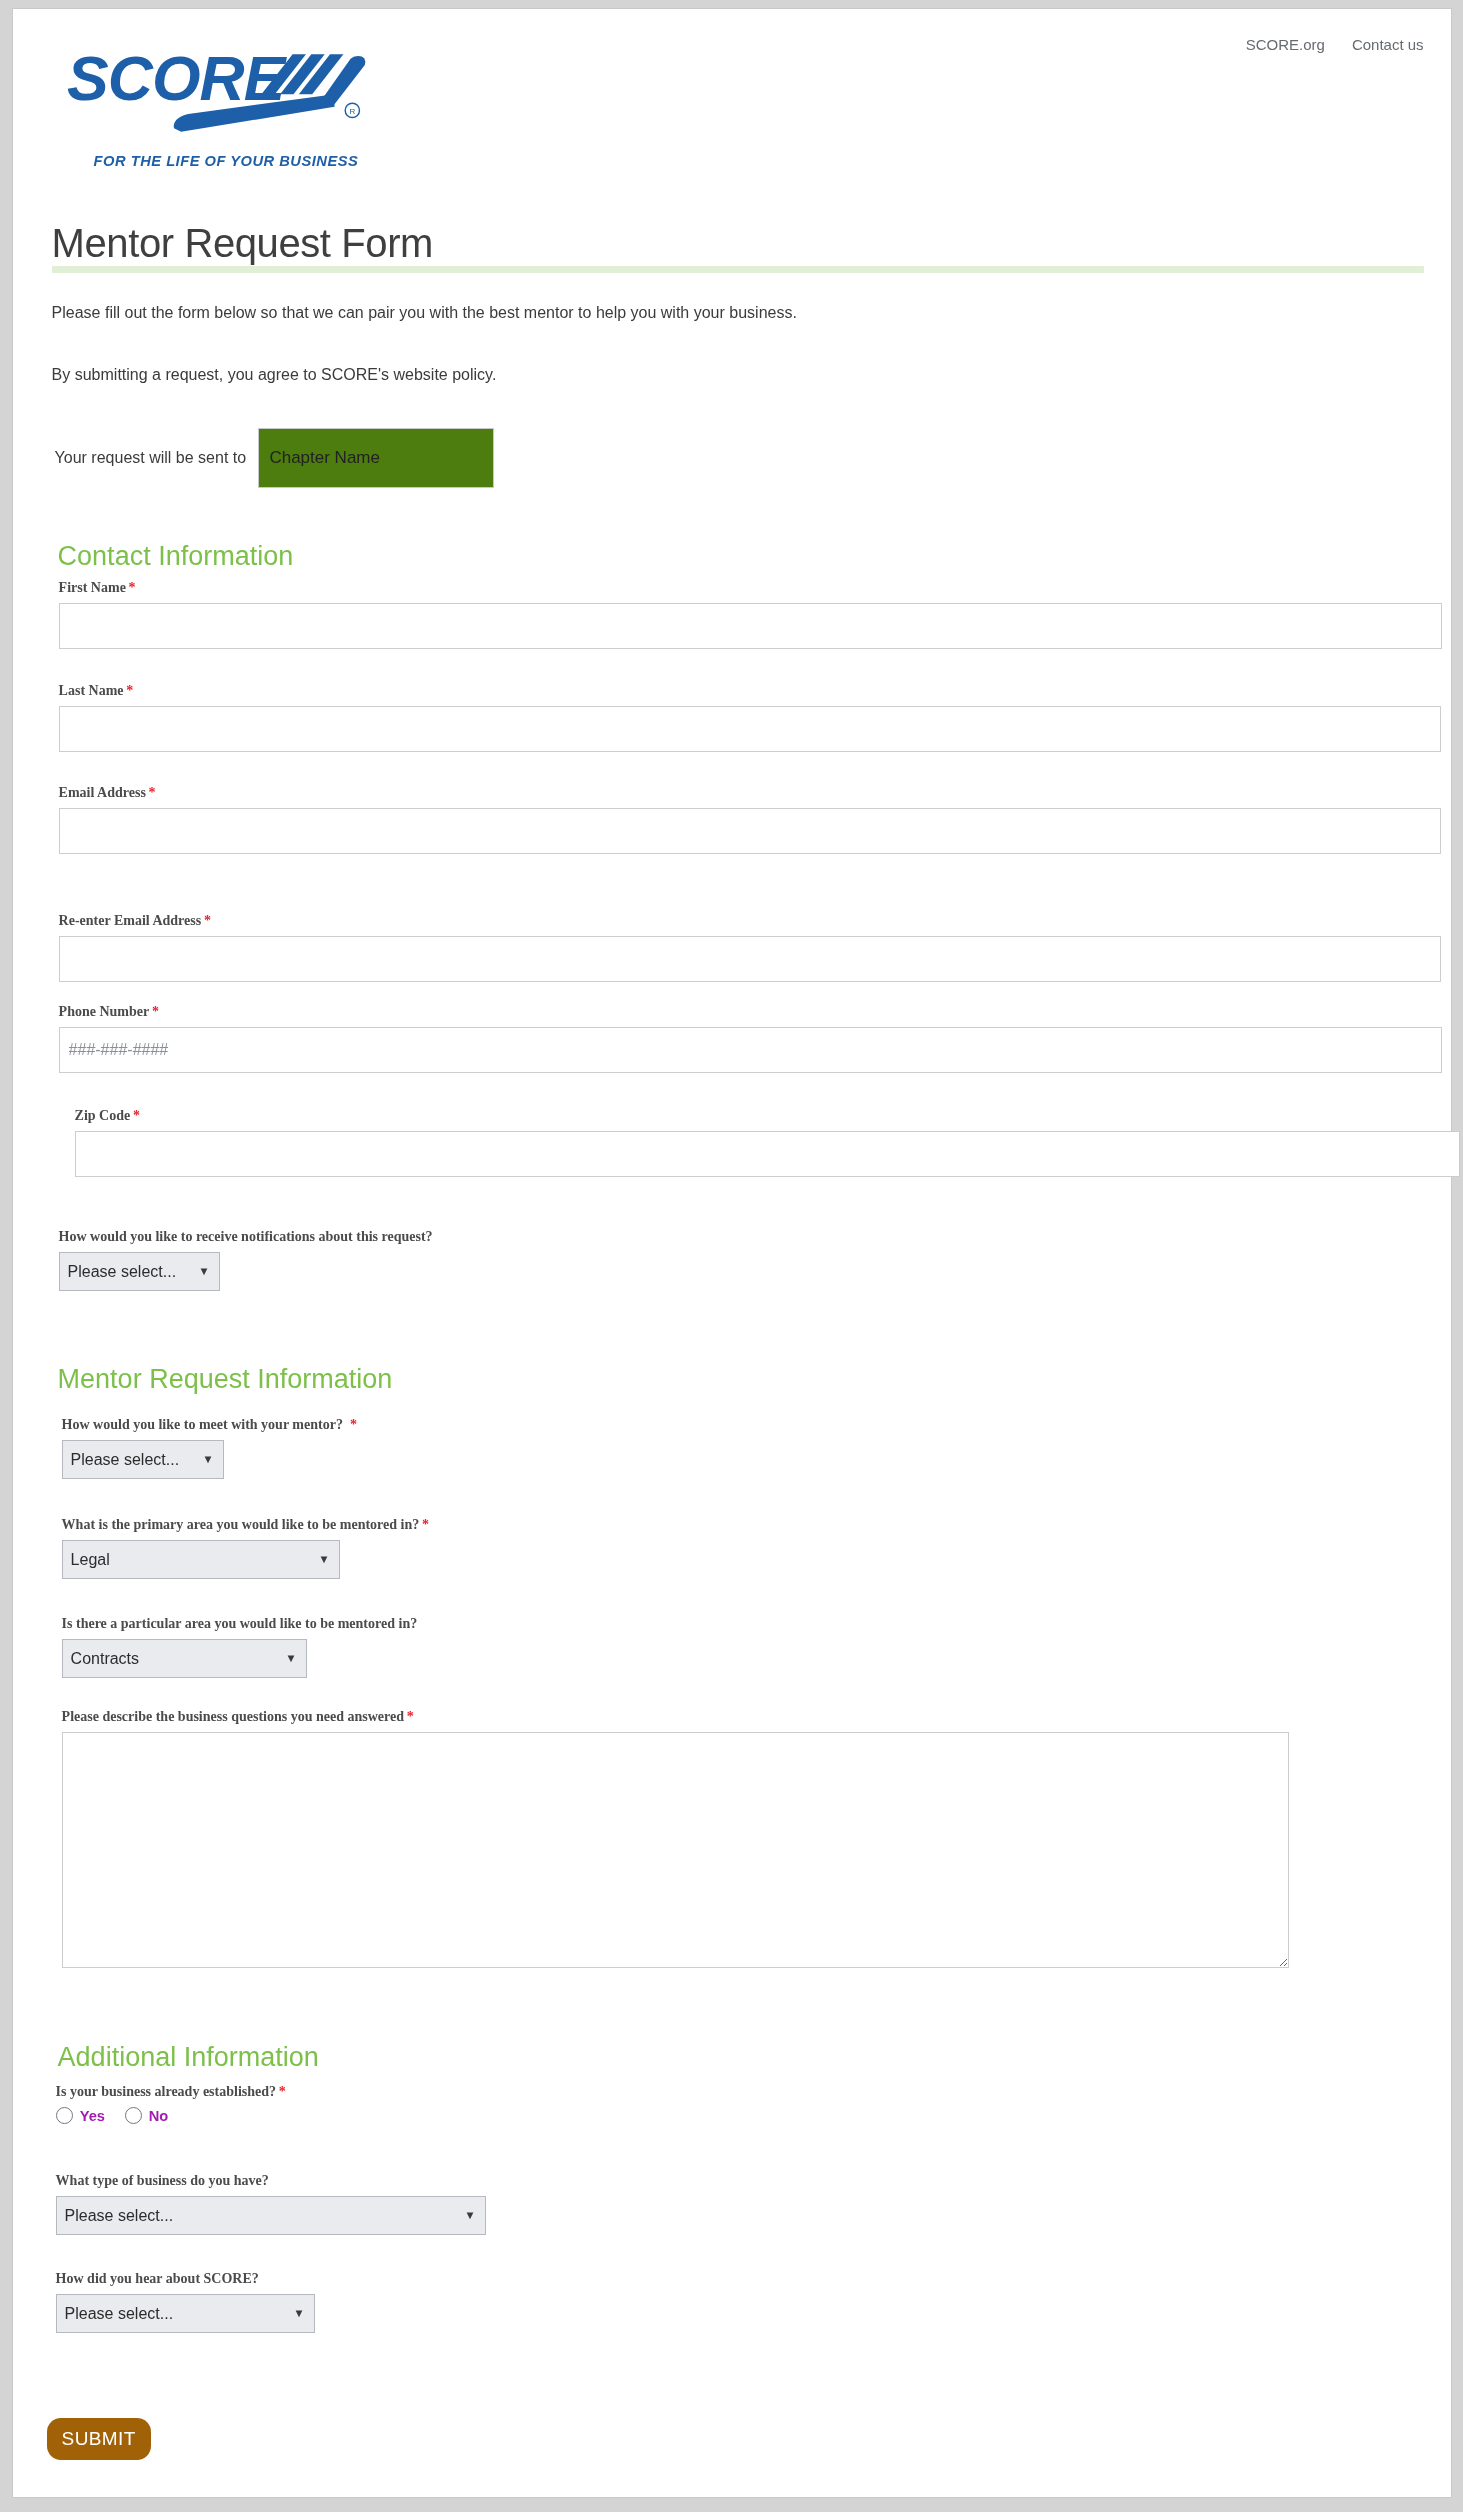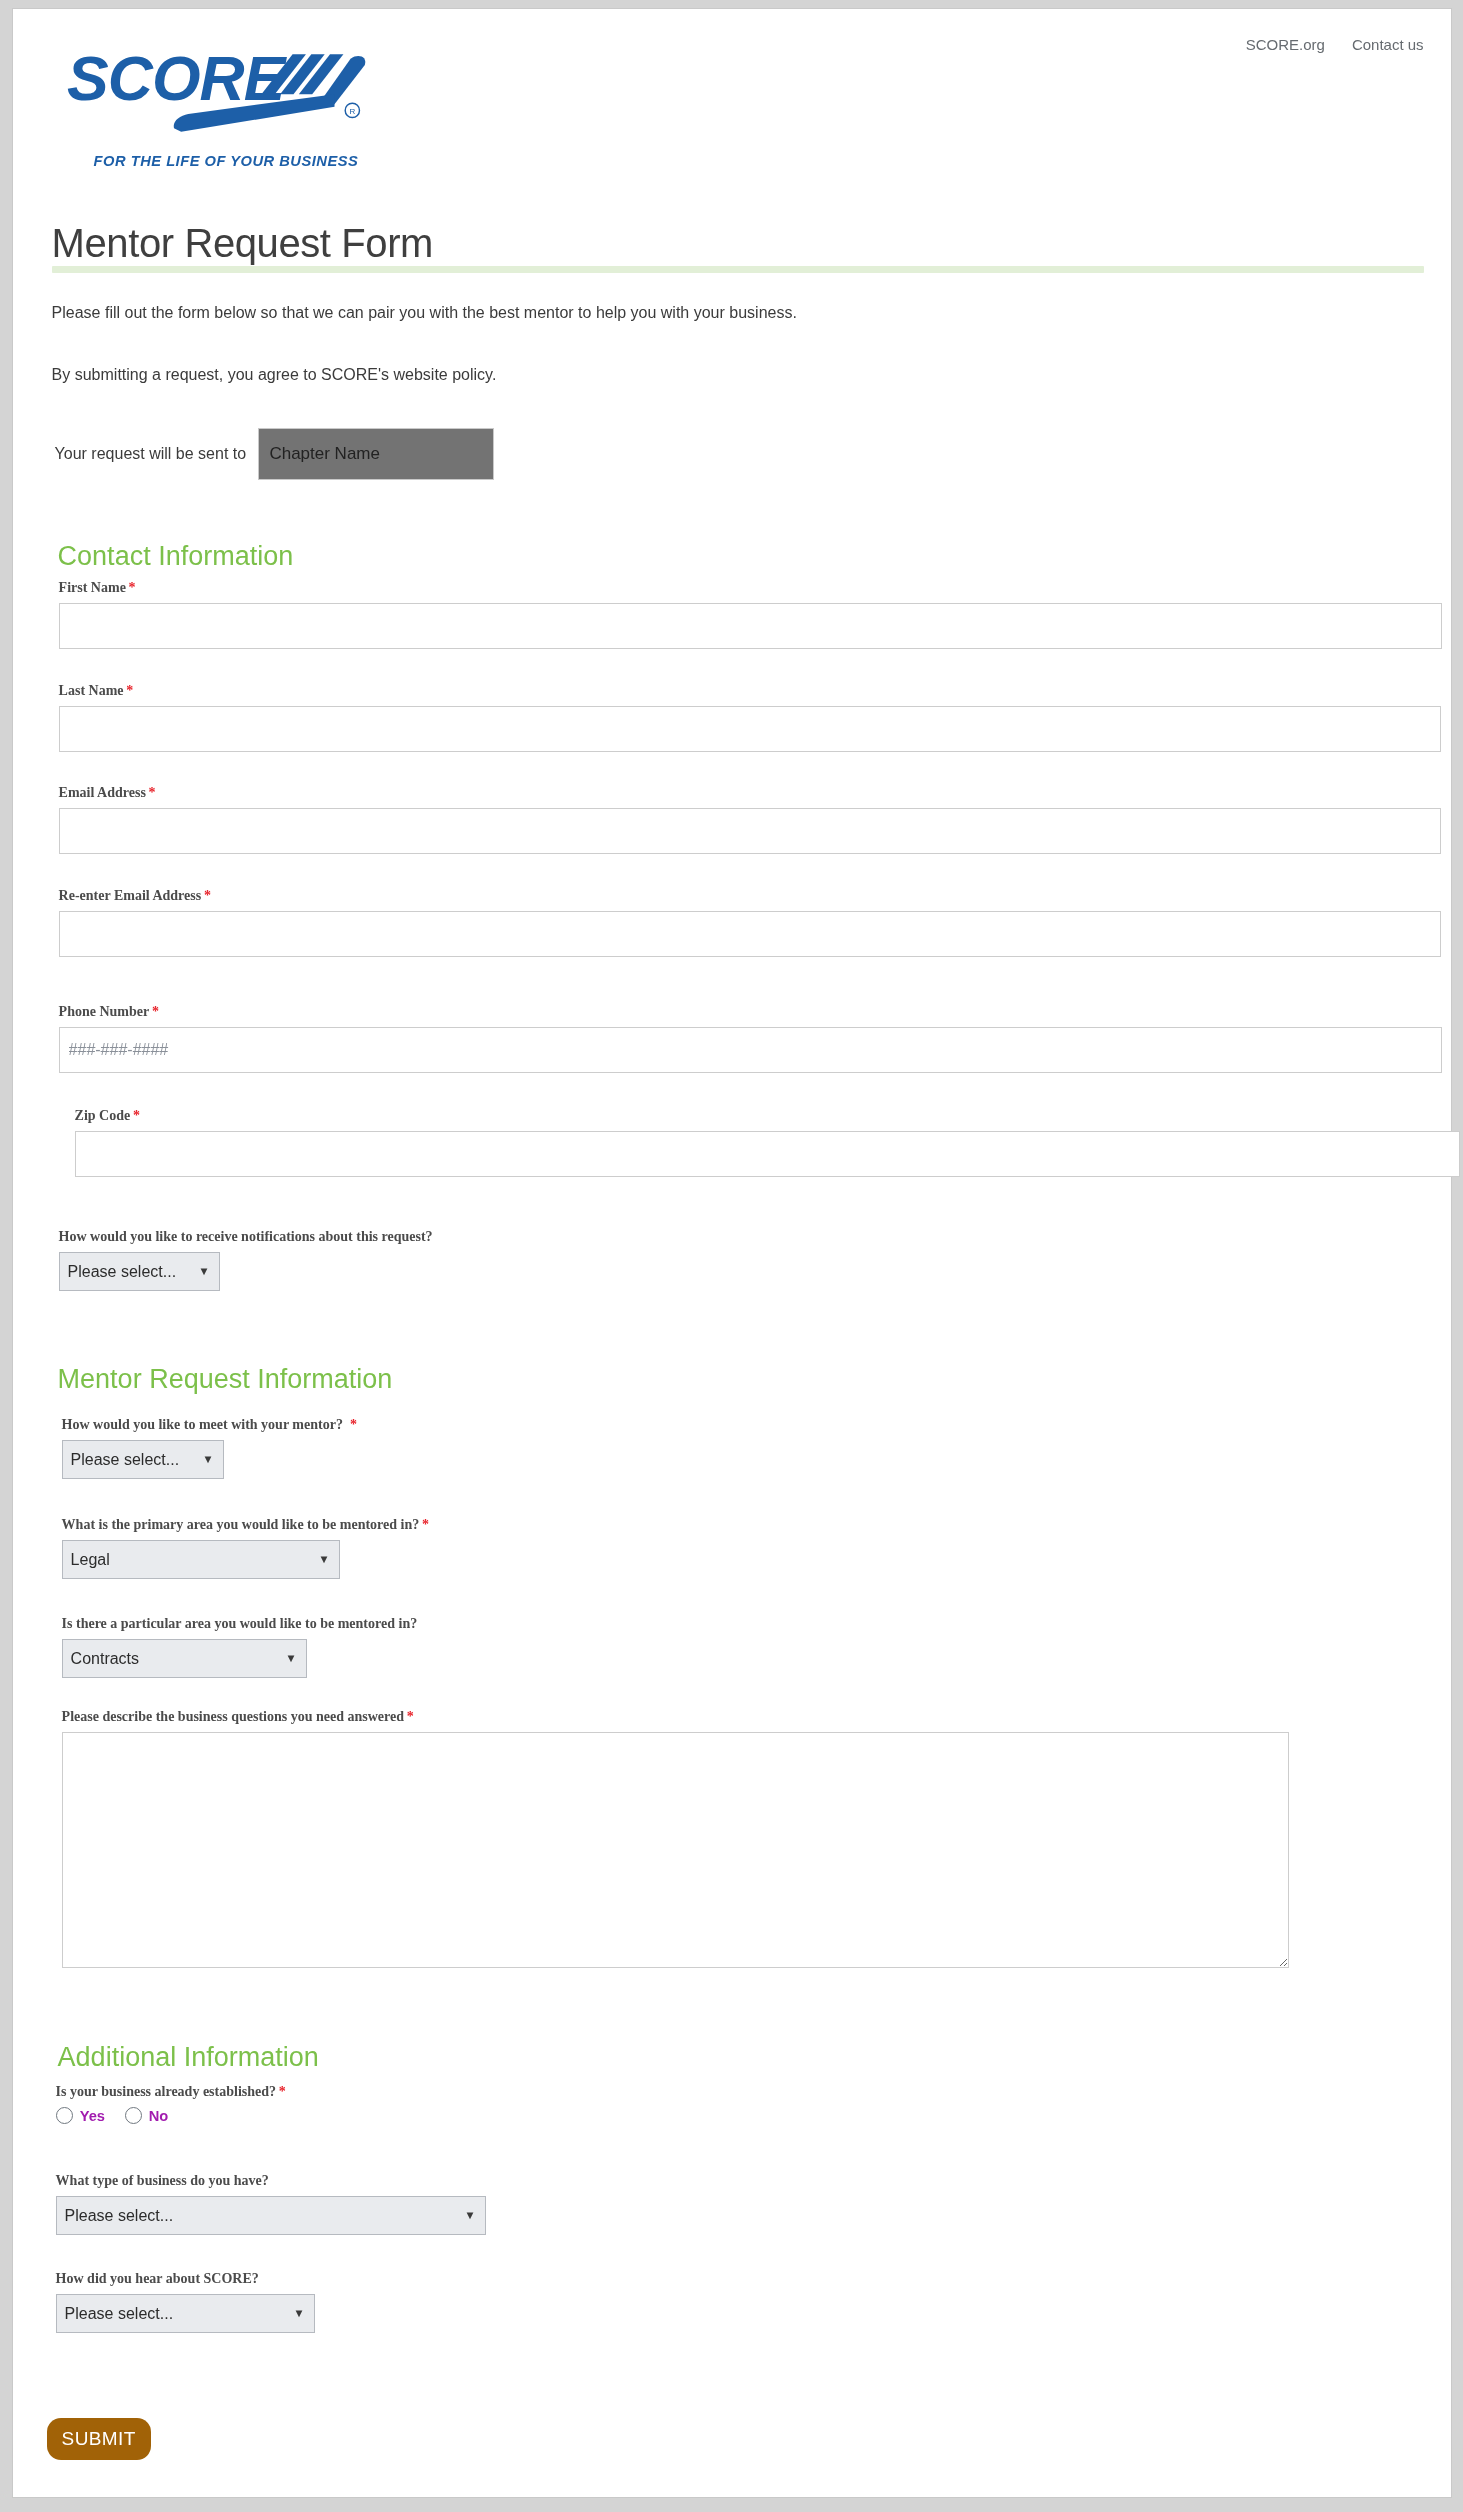--- a/index.html
+++ b/index.html
@@ -104,23 +104,23 @@
     display: flex;
     align-items: center;
     gap: 11.6px;
   }
   .chapter-label {
     font-size: 16px;
     color: #3b3b3b;
   }
   .chapter-box {
     width: 236px;
-    height: 52px;
+    height: 60px;
     border: 0.9px solid #c9c9c9;
-    background: #737373;
+    background: #4d7c0f;
     display: flex;
     align-items: center;
     padding-left: 10.7px;
     font-size: 17px;
     color: #222;
   }
 
   
   .section-head {
     position: absolute;
@@ -280,21 +280,21 @@
     <div class="field" style="left:46px; top:674px; width:1382px;">
       <label class="flabel"><span>Last Name</span><span class="req">*</span></label>
       <input class="tinput" style="width: 1382px;" type="text" placeholder="">
     </div>
 
     <div class="field" style="left:46px; top:776px; width:1382px;">
       <label class="flabel"><span>Email Address</span><span class="req">*</span></label>
       <input class="tinput" style="width: 1382px;" type="text" placeholder="">
     </div>
 
-    <div class="field" style="left:46px; top:879px; width:1396px;">
+    <div class="field" style="left:46px; top:904px; width:1396px;">
       <label class="flabel"><span>Re-enter Email Address</span><span class="req">*</span></label>
       <input class="tinput" style="width: 1382px;" type="text" placeholder="">
     </div>
 
     <div class="field" style="left:46px; top:995px; width:1383px;">
       <label class="flabel"><span>Phone Number</span><span class="req">*</span></label>
       <input class="tinput" style="width: 1383px;" type="text" placeholder="###-###-####">
     </div>
 
     <div class="field" style="left:46px; top:1099px; width:1385px;margin-left:16px;">

